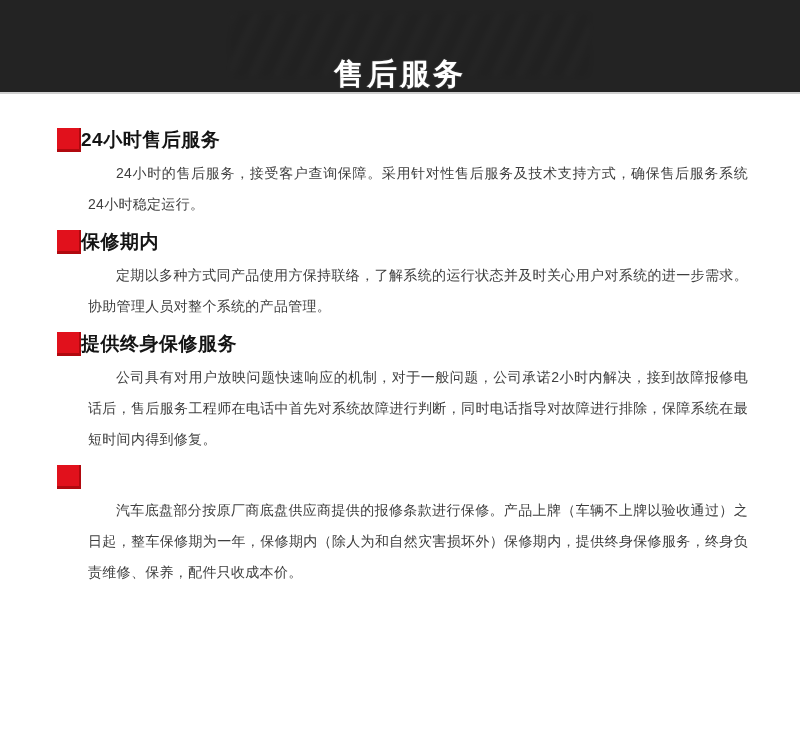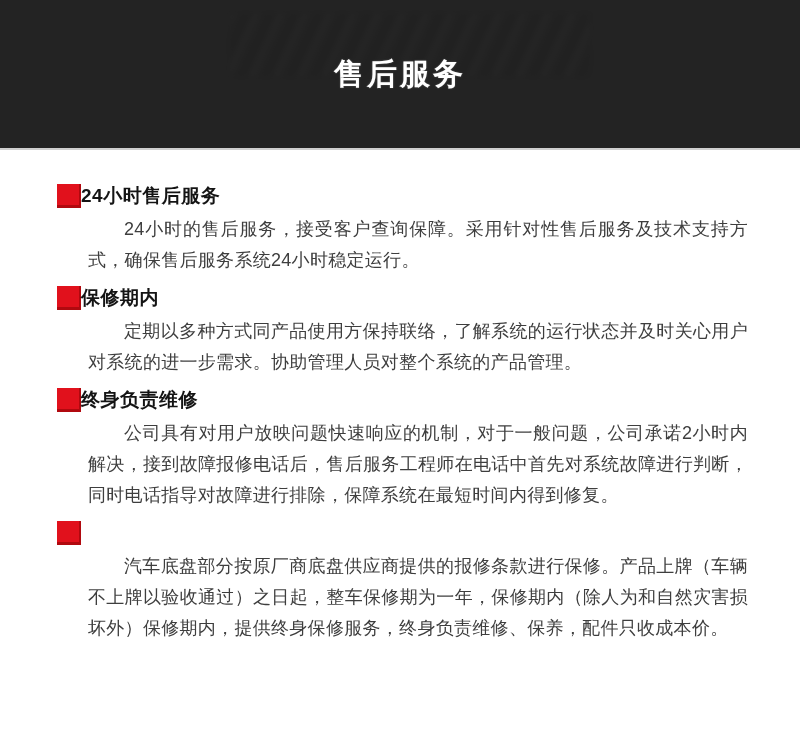--- a/index.html
+++ b/index.html
@@ -12,21 +12,21 @@
     position: relative;
     width: 800px;
     height: 741px;
     background: #ffffff;
     overflow: hidden;
   }
   
   .banner {
     position: relative;
     width: 100%;
-    height: 150px;
+    height: 94px;
     background: #232323;
     border-bottom: 2px solid #cfcfcf;
     box-sizing: border-box;
     overflow: hidden;
   }
   .banner-title {
     position: absolute;
     left: 0;
     right: 0;
     top: 54px;
@@ -76,21 +76,21 @@
   }
   .heading-text {
     font-size: 19px;
     font-weight: bold;
     color: #141414;
     line-height: 24px;
     letter-spacing: 0.5px;
   }
   .para {
     margin: 0 0 0 31px;
-    font-size: 18px;
+    font-size: 14px;
     line-height: 31px;
     color: #3e3e3e;
     text-indent: 2em;
     text-align: justify;
     letter-spacing: 0.3px;
   }
 </style>
 </head>
 <body>
 
@@ -115,21 +115,21 @@
       <div class="section-heading">
         <span class="bullet"></span>
         <span class="heading-text">保修期内</span>
       </div>
       <p class="para">定期以多种方式同产品使用方保持联络，了解系统的运行状态并及时关心用户对系统的进一步需求。协助管理人员对整个系统的产品管理。</p>
     </div>
 
     <div class="section">
       <div class="section-heading">
         <span class="bullet"></span>
-        <span class="heading-text">终身负责维修</span>
+        <span class="heading-text">提供终身保修服务</span>
       </div>
       <p class="para">公司具有对用户放映问题快速响应的机制，对于一般问题，公司承诺2小时内解决，接到故障报修电话后，售后服务工程师在电话中首先对系统故障进行判断，同时电话指导对故障进行排除，保障系统在最短时间内得到修复。</p>
     </div>
 
     <div class="section">
       <div class="section-heading">
         <span class="bullet"></span>
       </div>
       <p class="para">汽车底盘部分按原厂商底盘供应商提供的报修条款进行保修。产品上牌（车辆不上牌以验收通过）之日起，整车保修期为一年，保修期内（除人为和自然灾害损坏外）保修期内，提供终身保修服务，终身负责维修、保养，配件只收成本价。</p>
     </div>

